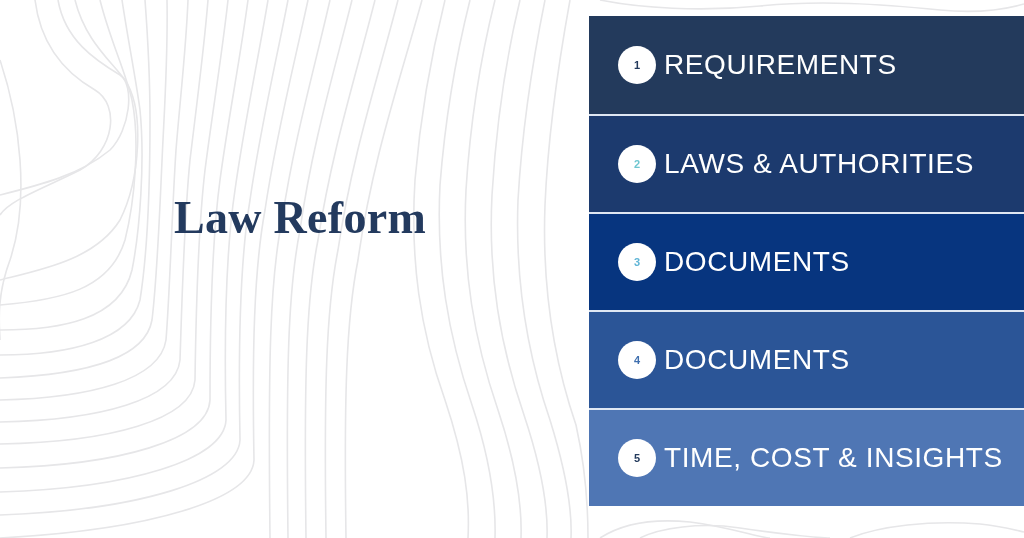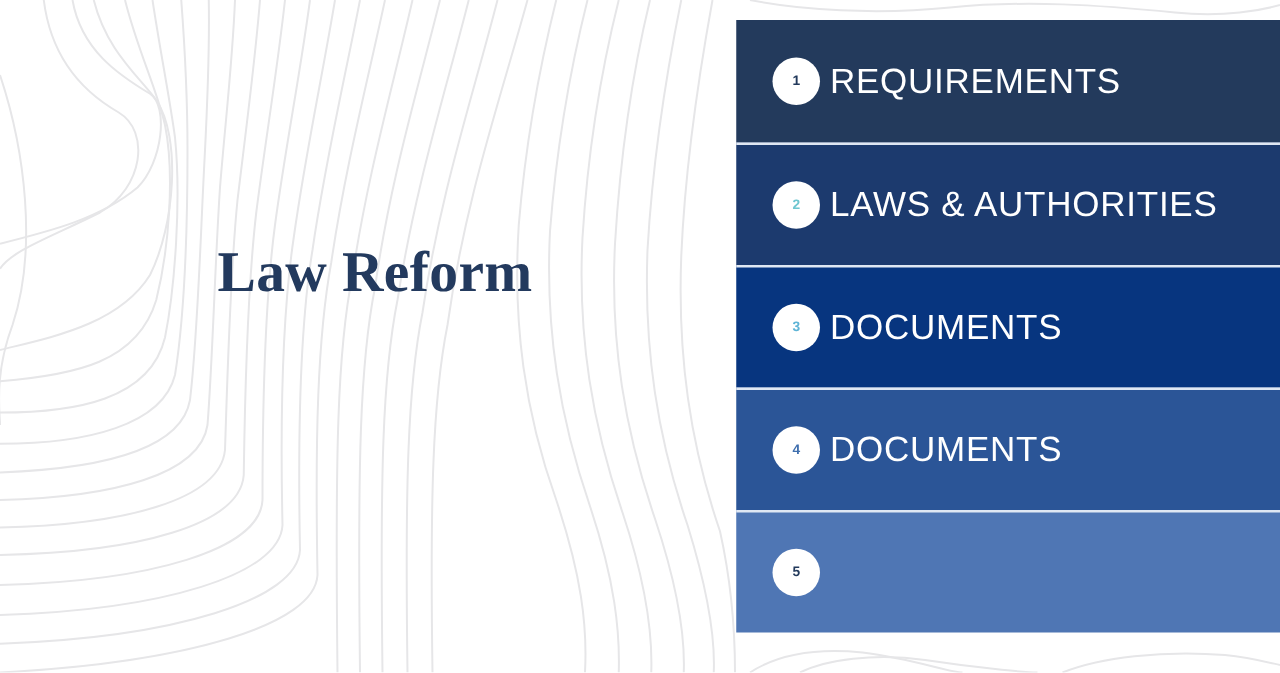--- a/index.html
+++ b/index.html
@@ -104,14 +104,15 @@
   <div class="row" style="background:#2b5597;">
     <div class="circle" style="color:#3f6fae;">
       <span>4</span>
     </div>
     <span class="label">DOCUMENTS</span>
   </div>
   <div class="row" style="background:#4f76b4;">
     <div class="circle" style="color:#233a5c;">
       <span>5</span>
     </div>
+    <span class="label">TIME, COST &amp; INSIGHTS</span>
   </div>
 </div>
 
 </body></html>

